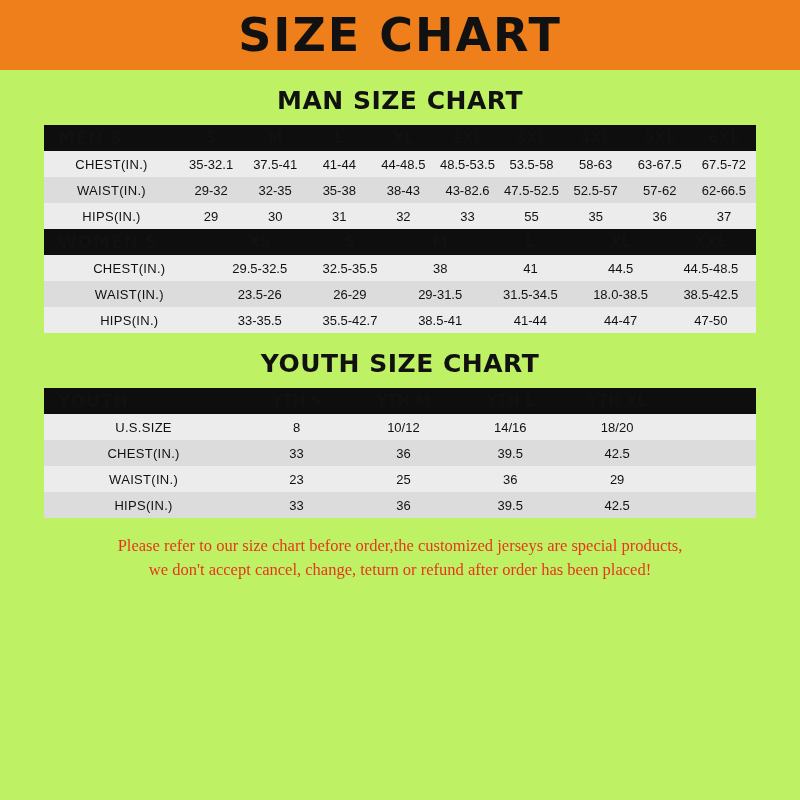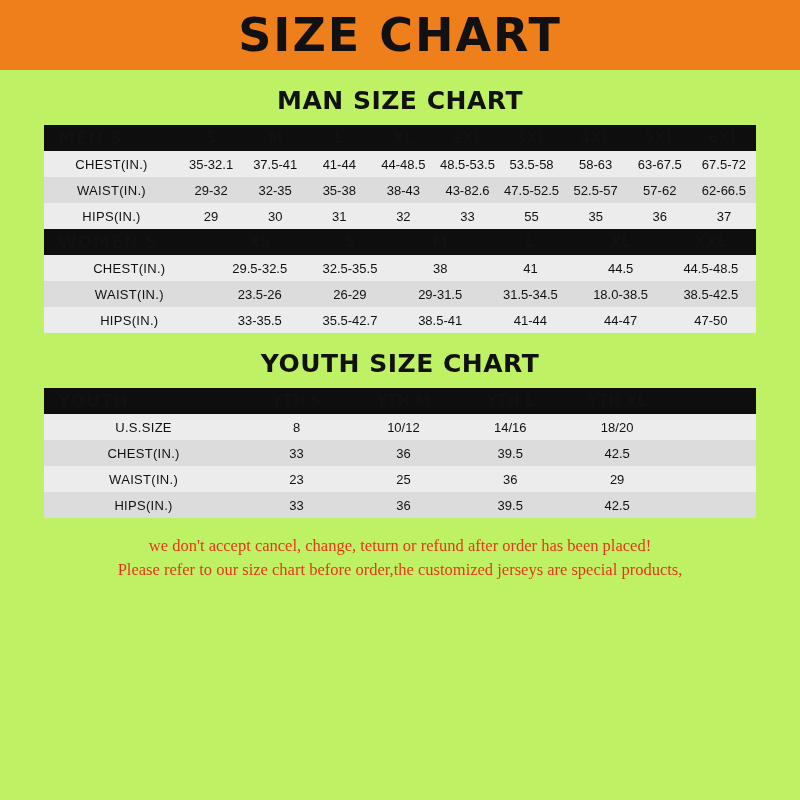--- a/index.html
+++ b/index.html
@@ -253,18 +253,18 @@
         <td>33</td>
         <td>36</td>
         <td>39.5</td>
         <td>42.5</td>
         <td></td>
       </tr>
     </tbody>
       </table>
 
     <div class="footer-note">
+      <div>Please refer to our size chart before order,the customized jerseys are special products,</div>
       <div>we don't accept cancel, change, teturn or refund after order has been placed!</div>
-      <div>Please refer to our size chart before order,the customized jerseys are special products,</div>
     </div>
 
   </div>
 </div>
 
 </body></html>

